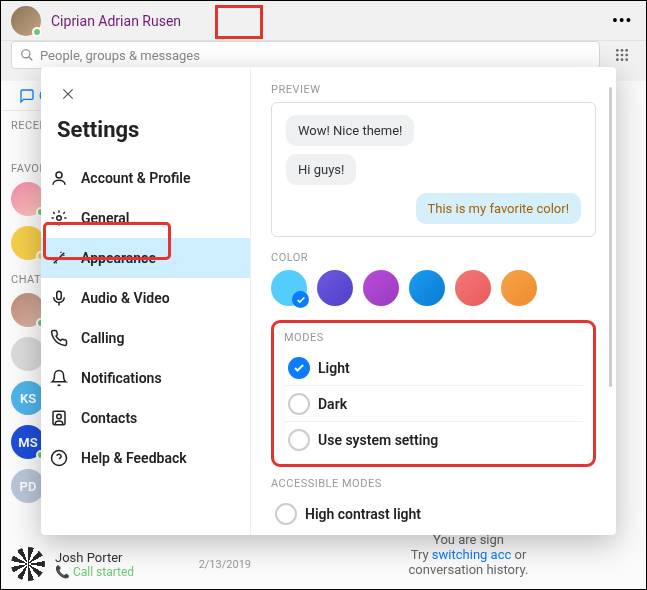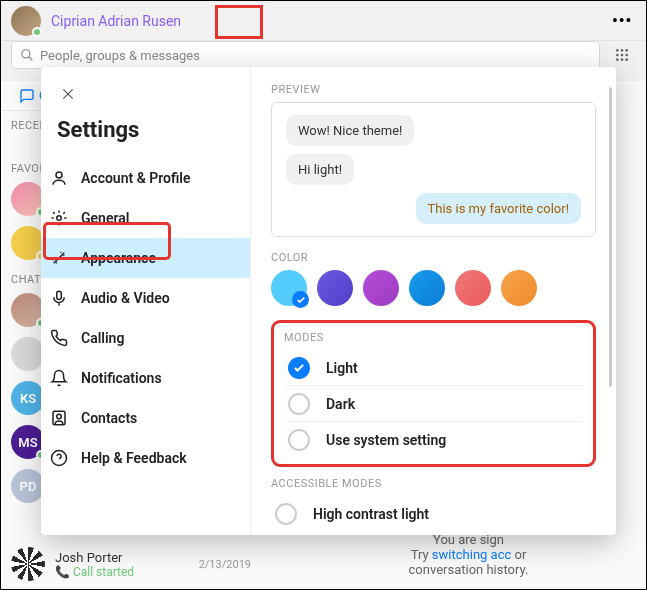--- a/index.html
+++ b/index.html
@@ -1,20 +1,20 @@
 <!DOCTYPE html>
 <html><head>
 <meta charset="utf-8">
 <style>
 * { margin:0; padding:0; box-sizing:border-box; font-family:-apple-system,BlinkMacSystemFont,"Segoe UI",Roboto,Arial,sans-serif; }
 body { width:647px; height:590px; background:#fafafa; position:relative; overflow:hidden; border:1px solid #000; }
 .topbar { height:40px; display:flex; align-items:center; padding:0 10px; background:#f1f1f1; border-bottom:1px solid #e2e2e2; }
 .avatar { width:30px; height:30px; border-radius:50%; background:linear-gradient(135deg,#8b7355,#c4a580); position:relative; }
 .status-dot { width:10px; height:10px; border-radius:50%; background:#6cca76; border:2px solid #fff; position:absolute; bottom:-1px; right:-1px; }
-.username { margin-left:10px; font-size:14px; color:#8b5cf6; }
+.username { margin-left:10px; font-size:14px; color:#701a75; }
 .more-btn { margin-left:auto; width:28px; height:28px; display:flex; align-items:center; justify-content:center; cursor:pointer; font-weight:bold; letter-spacing:1px; font-size:16px; }
 .more-highlight { position:absolute; top:4px; left:214px; width:48px; height:34px; border:3px solid #e3342f; pointer-events:none; z-index:50; }
 .searchbar { height:40px; display:flex; align-items:flex-start; padding:0 10px; background:#f1f1f1; gap:8px; }
 .search-box { flex:1; height:28px; background:#fff; border:1px solid #d8d8d8; border-radius:4px; display:flex; align-items:center; padding:0 8px; color:#888; font-size:13px; gap:6px;}
 .dial { width:28px; height:28px; display:flex; align-items:center; justify-content:center; color:#666; }
 .left-col { position:absolute; left:0; top:80px; width:260px; bottom:0; background:#fafafa; }
 .tabstrip { height:30px; display:flex; align-items:center; padding-left:18px; color:#0a7cff; font-size:12px; border-bottom:1px solid #e8e8e8;}
 .section-label { font-size:11px; color:#888; padding:8px 10px 2px 10px; letter-spacing:0.5px;}
 .contact-row { display:flex; align-items:center; height:44px; padding:0 10px; gap:10px;}
 .c-avatar { width:34px; height:34px; border-radius:50%; background:#ccc; position:relative; flex-shrink:0;}
@@ -45,21 +45,21 @@
 .preview-box { border:1px solid #ddd; border-radius:6px; padding:12px 14px; margin-bottom:14px;}
 .bubble-in { display:inline-block; background:#eef0f2; color:#333; font-size:13px; padding:8px 12px; border-radius:10px; margin-bottom:8px;}
 .bubble-out { background:#d6f0fb; color:#a16207; font-size:13px; padding:8px 12px; border-radius:10px; float:right; clear:both;}
 .clr{clear:both;}
 .color-row{ display:flex; gap:10px; margin:6px 0 14px 0;}
 .swatch{ width:36px; height:36px; border-radius:50%; position:relative; cursor:pointer;}
 .swatch .check{position:absolute;right:-2px;bottom:-2px;width:17px;height:17px;border-radius:50%;background:#0a7cff;display:flex;align-items:center;justify-content:center;}
 .swatch .check svg{width:10px;height:10px;}
 .modes-box { border:3px solid #e3342f; border-radius:9px; padding:10px 10px 6px 10px; margin-bottom:10px;}
 .modes-box .sec-label{margin-top:-2px;}
-.radio-row{ display:flex; align-items:center; height:36px; gap:16px; cursor:pointer; border-bottom:1px solid #f0f0f0; padding:0 4px;}
+.radio-row{ display:flex; align-items:center; height:36px; gap:8px; cursor:pointer; border-bottom:1px solid #f0f0f0; padding:0 4px;}
 .radio-row:last-child{border-bottom:none;}
 .radio{ width:22px; height:22px; border-radius:50%; border:2px solid #ccc; display:flex; align-items:center; justify-content:center; flex-shrink:0;}
 .radio.sel{ background:#0a7cff; border-color:#0a7cff;}
 .radio.sel svg{width:12px;height:12px;}
 .radio-lab{ font-size:14px; font-weight:600; color:#222;}
 svg{display:block;}
 </style>
 </head>
 <body>
 
@@ -123,21 +123,21 @@
     </div>
   <div class="contact-row">
       <div class="c-avatar" style="background:#d9d9d9"></div>
     </div>
   <div class="contact-row">
       <div class="c-avatar" style="background:#4fb3e8">
         <span>KS</span>
       </div>
     </div>
   <div class="contact-row">
-      <div class="c-avatar" style="background:#4c1d95">
+      <div class="c-avatar" style="background:#1d4ed8">
         <span>MS</span>
         <div class="status-dot" style="background:#6cca76"></div>
       </div>
     </div>
   <div class="contact-row">
       <div class="c-avatar" style="background:#b8c4d8">
         <span>PD</span>
       </div>
     </div>
 
@@ -238,21 +238,21 @@
         </span>
       <span class="lab">Help &amp; Feedback</span>
     </div>
   </div>
 
   <div class="modal-right">
     <div class="scrollbar"></div>
     <div class="sec-label">PREVIEW</div>
     <div class="preview-box">
       <div><span class="bubble-in">Wow! Nice theme!</span></div>
-      <div><span class="bubble-in">Hi light!</span></div>
+      <div><span class="bubble-in">Hi guys!</span></div>
       <div>
           <span class="bubble-out">This is my favorite color!</span>
         </div>
       <div class="clr"></div>
     </div>
 
     <div class="sec-label">COLOR</div>
     <div class="color-row">
       <div class="swatch" style="background:#55cdfc">
         <div class="check">

